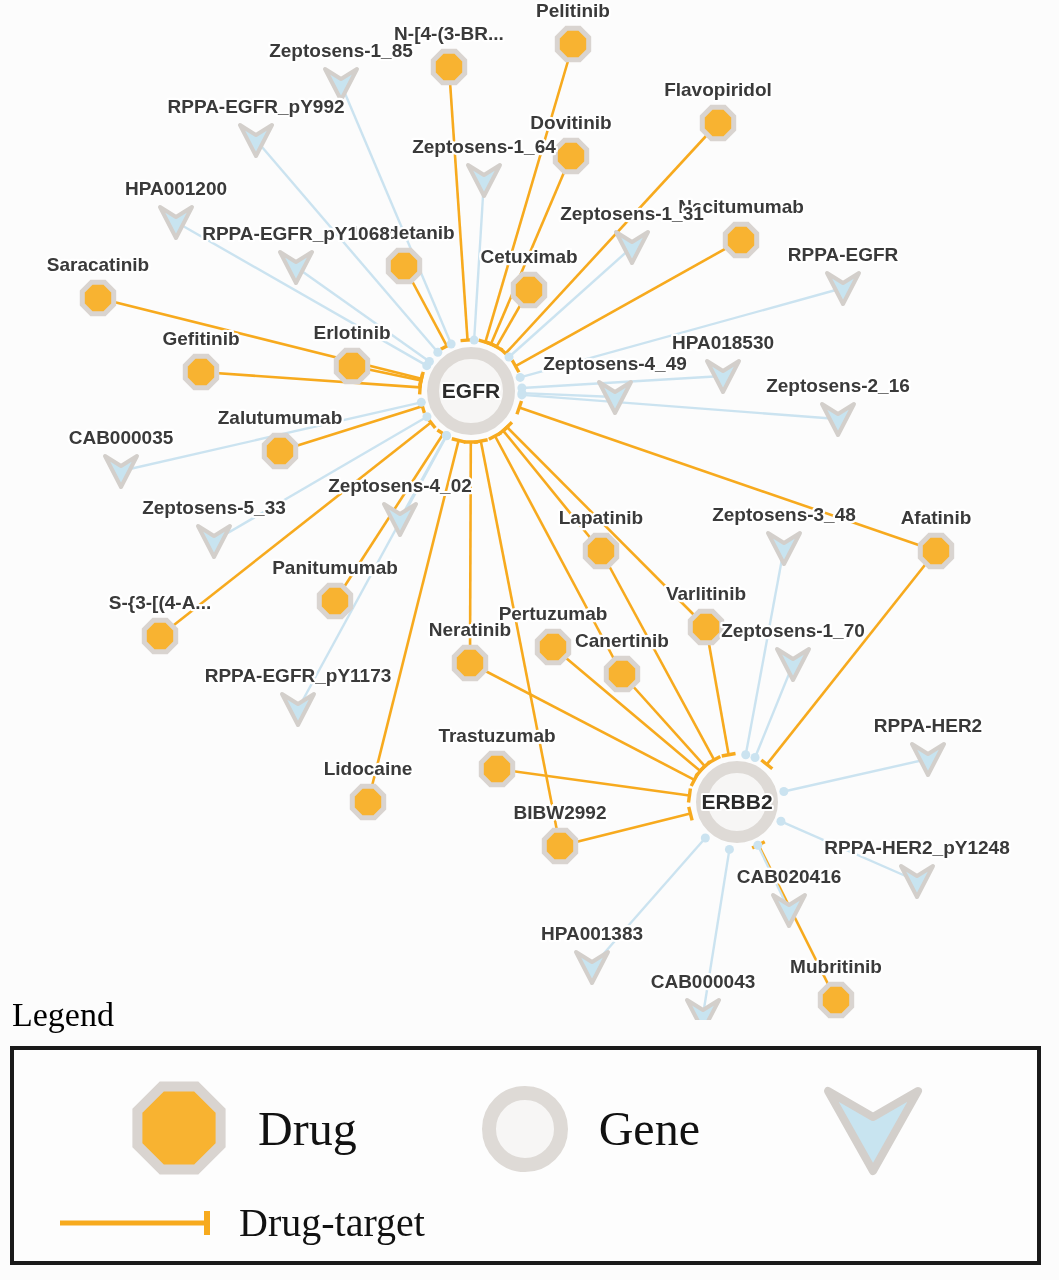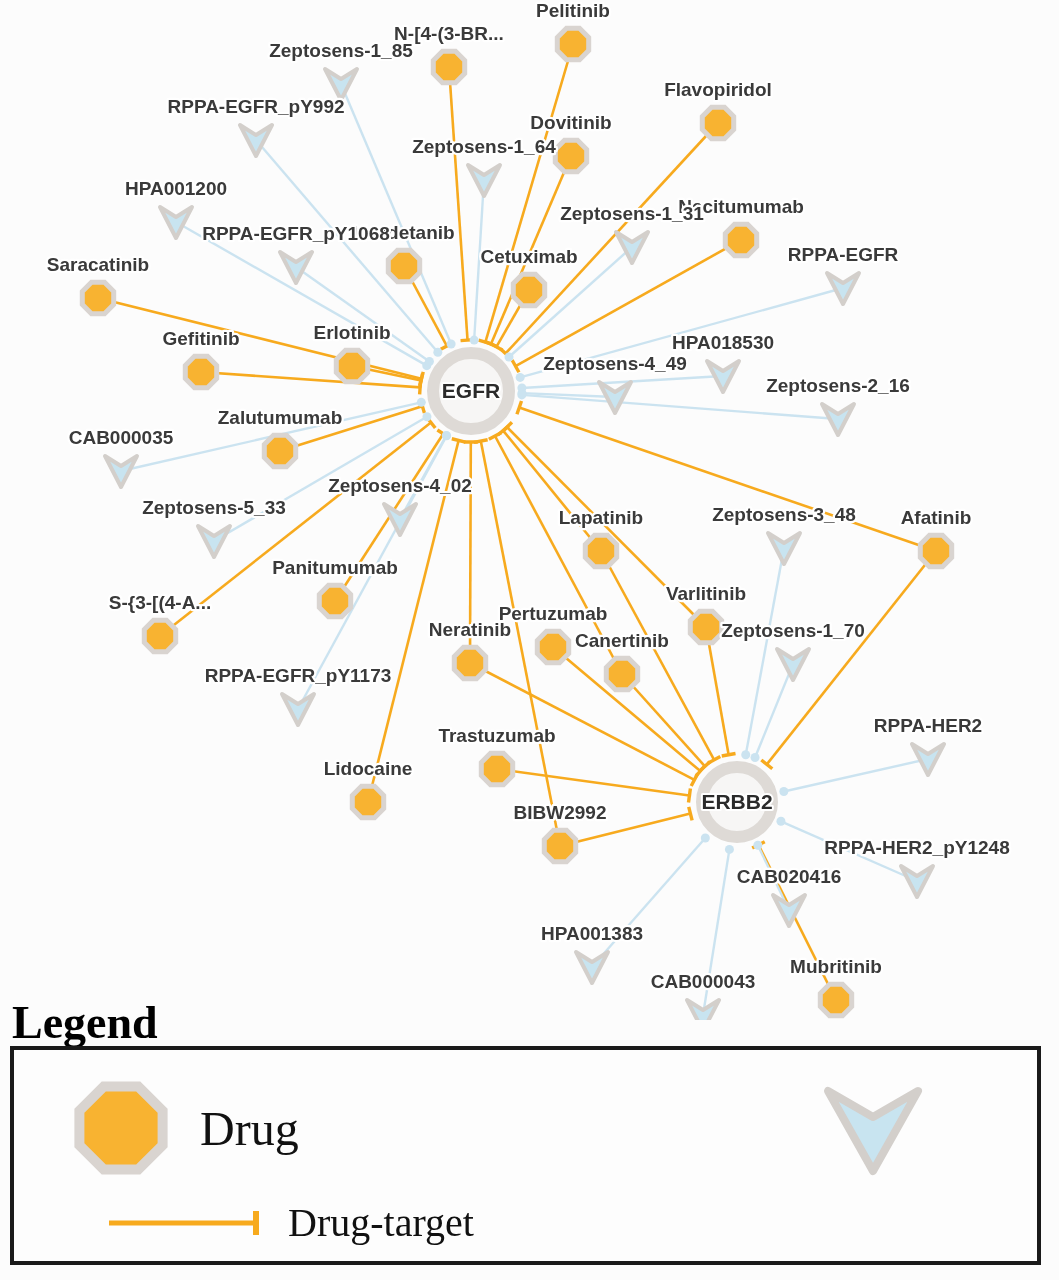--- a/index.html
+++ b/index.html
@@ -23,32 +23,32 @@
     font-family: "Liberation Sans", sans-serif;
     font-weight: bold; font-size: 21px;
     fill: #2b2b2b;
     stroke: #ffffff; stroke-width: 4px;
     paint-order: stroke; stroke-linejoin: round;
   }
 
   .legend-title {
     position: absolute; left: 12px; top: 996px;
     font-family: "Liberation Serif", serif;
-    font-weight: bold; font-size: 46px; color: #000;
+    font-weight: normal; font-size: 34px; color: #000;
   }
   .legend-box {
     position: absolute; left: 10px; top: 1046px;
     width: 1031px; height: 219px;
     border: 4px solid #1a1a1a;
     background: #FDFDFD;
     box-sizing: border-box;
   }
   .legend-row { display: flex; align-items: center; }
-  .row1 { padding: 26px 85px 0 52px; justify-content: space-between; }
-  .row2 { padding: 18px 55px 0 90px; justify-content: space-between; }
+  .row1 { padding: 26px 85px 0 110px; justify-content: space-between; }
+  .row2 { padding: 18px 55px 0 41px; justify-content: space-between; }
   .legend-item { display: flex; align-items: center; }
   .legend-item .sym { margin-right: 24px; flex: none; }
   .legend-item .sym2 { margin-right: 14px; flex: none; }
   .big-label {
     font-family: "Liberation Serif", serif;
     font-size: 48px; color: #111; white-space: nowrap;
   }
   .mid-label {
     font-family: "Liberation Serif", serif;
     font-size: 40px; color: #111; white-space: nowrap;
@@ -264,20 +264,26 @@
   <div class="legend-box">
     <div class="legend-row row1">
 
       <div class="legend-item">
         <svg class="sym" width="110" height="105" viewBox="0 0 110 105">
           <polygon points="96.6,69.2 72.2,93.6 37.8,93.6 13.4,69.2 13.4,34.8 37.8,10.4 72.2,10.4 96.6,34.8" fill="#F8B331" stroke="#D9D4D0" stroke-width="10"></polygon>
         </svg>
         <span class="big-label">Drug</span>
       </div>
 
+      <div class="legend-item">
+        <svg class="sym" width="100" height="100" viewBox="0 0 100 100">
+          <circle cx="50" cy="50" r="36" fill="#F7F6F5" stroke="#DEDAD6" stroke-width="14"></circle>
+        </svg>
+        <span class="big-label">Gene</span>
+      </div>
 
       <div class="legend-item">
         <svg class="sym" width="110" height="100" viewBox="0 0 110 100">
           <path d="M 10,12 L 55,92 L 100,12 L 55,38 Z" fill="#C8E4F0" stroke="#D3CFCB" stroke-width="8" stroke-linejoin="round"></path>
         </svg>
       </div>
     </div>
 
     <div class="legend-row row2">
 

